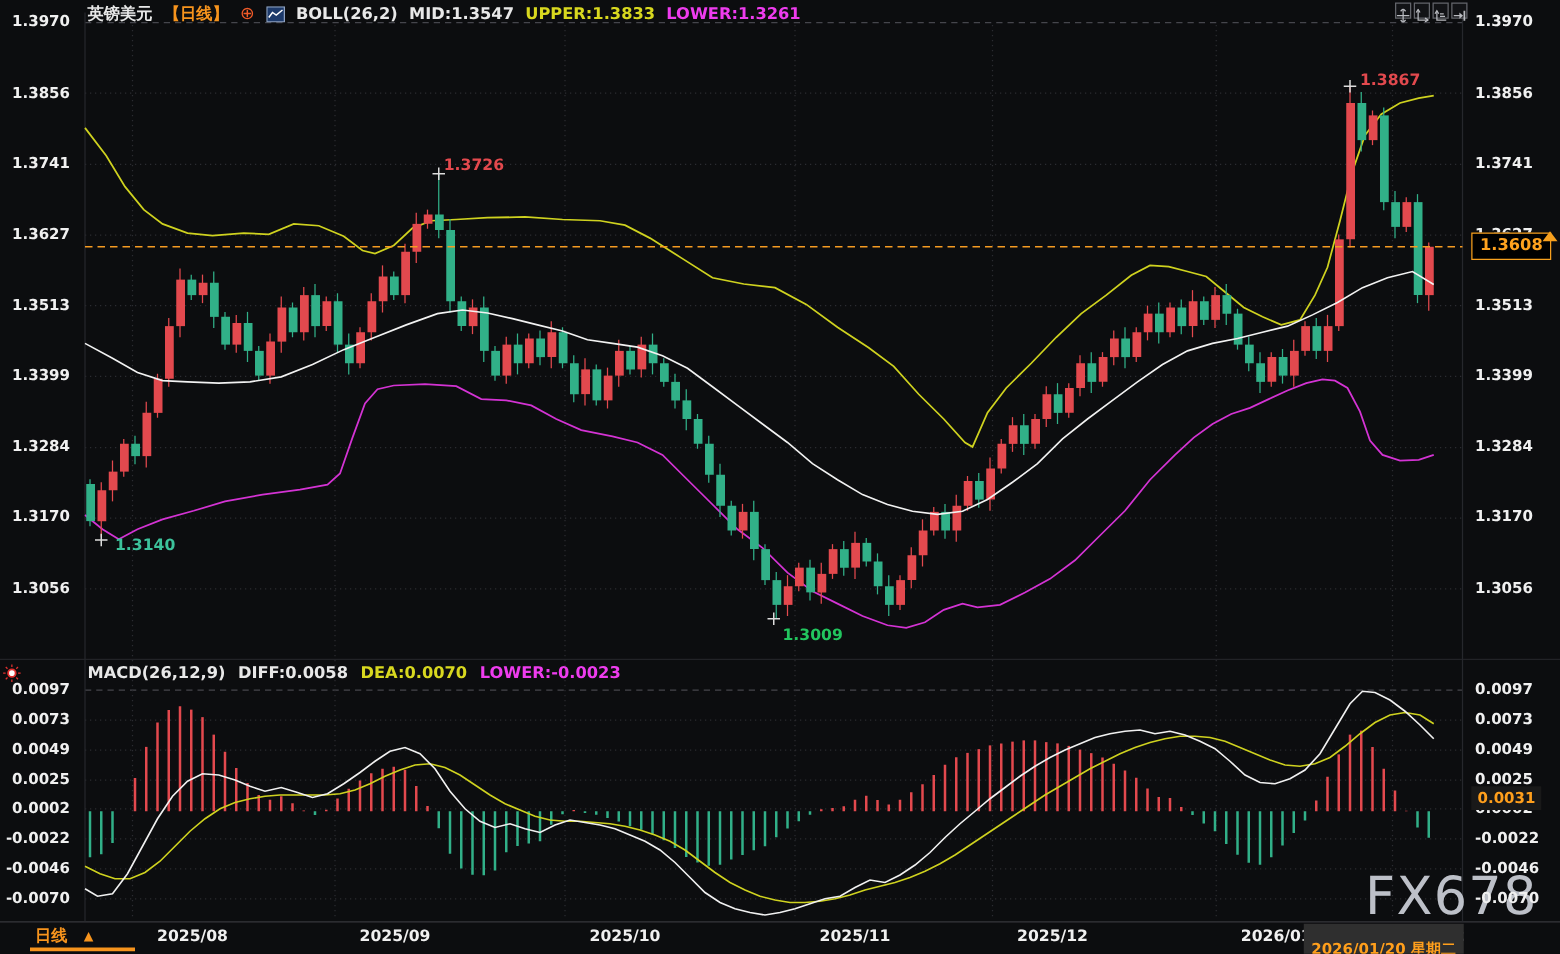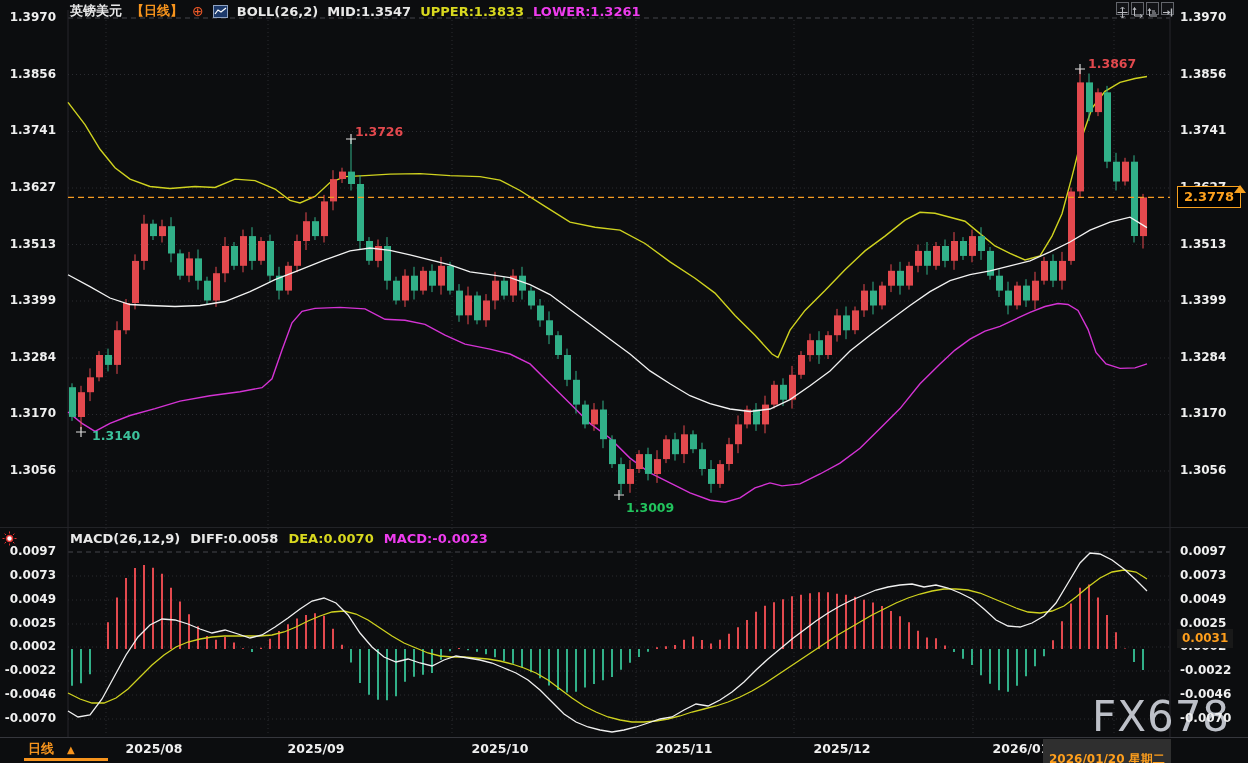--- a/index.html
+++ b/index.html
@@ -520,29 +520,29 @@
       <div class="axis-label" style="top: 544px; left: 2px;">0.0097</div>
       <div class="axis-label" style="top: 568px; left: 2px;">0.0073</div>
       <div class="axis-label" style="top: 592px; left: 2px;">0.0049</div>
       <div class="axis-label" style="top: 616px; left: 2px;">0.0025</div>
       <div class="axis-label" style="top: 639px; left: 2px;">0.0002</div>
       <div class="axis-label" style="top: 663px; left: 2px;">-0.0022</div>
       <div class="axis-label" style="top: 687px; left: 2px;">-0.0046</div>
       <div class="axis-label" style="top: 711px; left: 2px;">-0.0070</div>
     </div>
 
-  <div id="price-box" style="top: 186.416px;">2.3778</div>
+  <div id="price-box" style="top: 186.416px;">1.3608</div>
   <div id="arrow-marker" style="top: 185.416px;"></div>
   <div id="macd-box" style="top: 608px; margin-top: 21px;">0.0031</div>
 
   <div class="macd-hdr">
     <span style="color:#e8e8e8">MACD(26,12,9)</span>
     <span style="color:#e8e8e8">DIFF:0.0058</span>
     <span style="color:#d8d81f">DEA:0.0070</span>
-    <span style="color:#ee3cee">MACD:-0.0023</span>
+    <span style="color:#ee3cee">LOWER:-0.0023</span>
   </div>
 
   <span id="live-icon">
     <svg width="15" height="15">
         <g stroke="#e3302f" stroke-width="1">
           <path d="M7.5 0.5 V2.5 M7.5 12.5 V14.5 M0.5 7.5 H2.5 M12.5 7.5 H14.5 M2.6 2.6 L4 4 M11 11 L12.4 12.4 M2.6 12.4 L4 11 M11 4 L12.4 2.6"></path>
         </g>
         <circle cx="7.5" cy="7.5" r="3" fill="#fff" stroke="#e3302f" stroke-width="1.5"></circle>
       </svg>
   </span>

